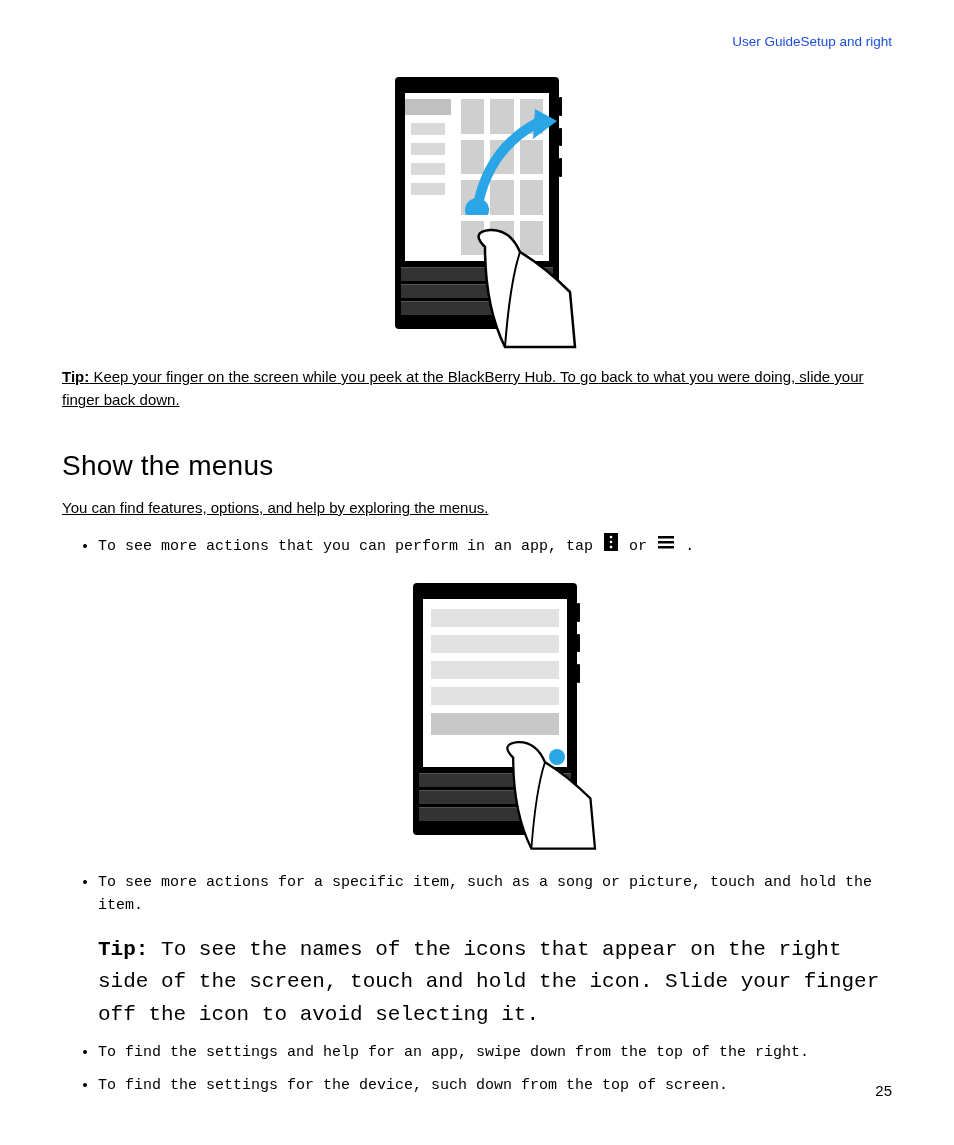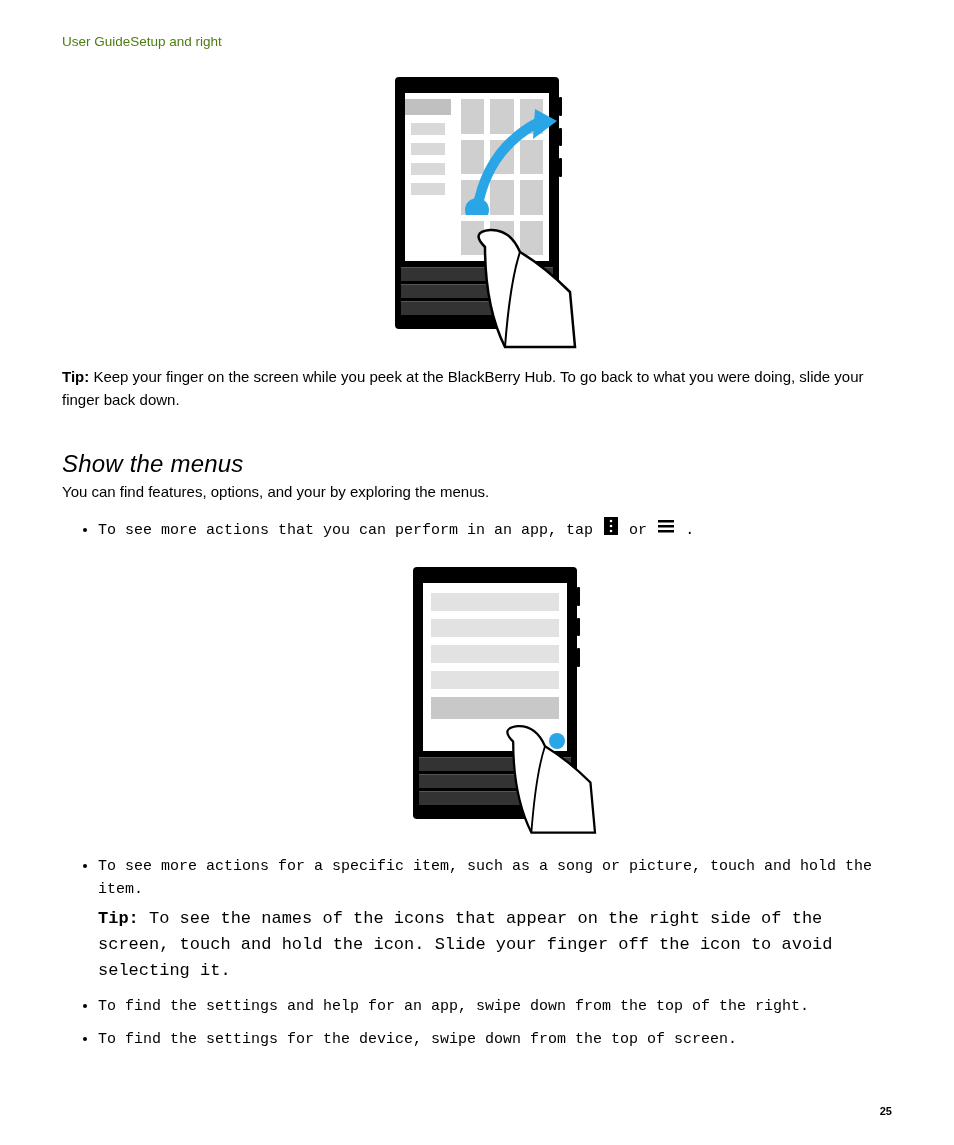--- a/index.html
+++ b/index.html
@@ -9,71 +9,70 @@
     font-family: "Helvetica Neue", Helvetica, Arial, sans-serif;
     color: #000;
     position: relative;
     background: #fff;
   }
   .page {
     padding: 34px 62px 40px 62px;
   }
   .header-row {
     display: flex;
-    justify-content: flex-start;
+    justify-content: flex-end;
     font-size: 13.5px;
-    color: #4d7c0f;
+    color: #1d4ed8;
     margin-bottom: 28px;
   }
   .illus-wrap {
     display: flex;
     justify-content: center;
     margin: 18px 0 36px 0;
   }
   .p {
     font-size: 15px;
     line-height: 1.55;
     margin-bottom: 14px;
     color: #000;
+    text-decoration: underline;
   }
   .tip-bold { font-weight: 700; }
   h2.section-title {
-    font-size: 24px;
+    font-size: 28px;
     font-weight: 300;
-    margin: 38px 0 2px 0;
+    margin: 38px 0 14px 0;
     letter-spacing: 0.2px;
-    font-style: italic;
   }
   ul.bullets {
     list-style: disc;
     padding-left: 36px;
     margin-top: 4px;
     font-family: Liberation Mono, monospace;
   }
   ul.bullets > li {
     font-size: 15px;
     line-height: 1.55;
     margin-bottom: 10px;
   }
   .sub-p {
-    font-size: 17px;
+    font-size: 21px;
     line-height: 1.55;
-    margin-top: 4px;
+    margin-top: 16px;
   }
   .icon-inline {
     display: inline-block;
     vertical-align: middle;
     margin: 0 2px;
   }
   .page-num {
     position: absolute;
-    bottom: 28px;
+    bottom: 46px;
     right: 62px;
-    font-size: 11px;
-    font-weight: bold;
+    font-size: 15px;
   }
   
   .device {
     width: 164px;
     height: 252px;
     background: #000;
     border-radius: 4px;
     position: relative;
   }
   .screen1 {
@@ -183,21 +182,21 @@
     </div>
   </div>
 </div>
 
 <p class="p">
   <span class="tip-bold">Tip:</span><span> Keep your finger on the screen while you peek at the BlackBerry Hub. To go back to what you were doing, slide your finger back down.</span>
 </p>
 
 <h2 class="section-title">Show the menus</h2>
 
-<p class="p">You can find features, options, and your by exploring the menus.</p>
+<p class="p">You can find features, options, and help by exploring the menus.</p>
 
 <ul class="bullets">
   <li>
     <span>To see more actions that you can perform in an app, tap </span>
     <span class="icon-inline">
       <svg width="14" height="18" viewBox="0 0 14 18">
         <rect x="0" y="0" width="14" height="18" fill="#000"></rect>
         <circle cx="7" cy="4" r="1.3" fill="#fff"></circle>
         <circle cx="7" cy="9" r="1.3" fill="#fff"></circle>
         <circle cx="7" cy="14" r="1.3" fill="#fff"></circle>
@@ -245,18 +244,18 @@
   </li>
 
   <li>
     <span>To see more actions for a specific item, such as a song or picture, touch and hold the item.</span>
     <p class="sub-p">
       <span class="tip-bold">Tip:</span><span> To see the names of the icons that appear on the right side of the screen, touch and hold the icon. Slide your finger off the icon to avoid selecting it.</span>
     </p>
   </li>
 
   <li>To find the settings and help for an app, swipe down from the top of the right.</li>
-  <li>To find the settings for the device, swipe down from the top of screen.</li>
+  <li>To find the settings for the device, such down from the top of screen.</li>
 </ul>
 
 <div class="page-num">25</div>
 
 </div>
 
 </body></html>

